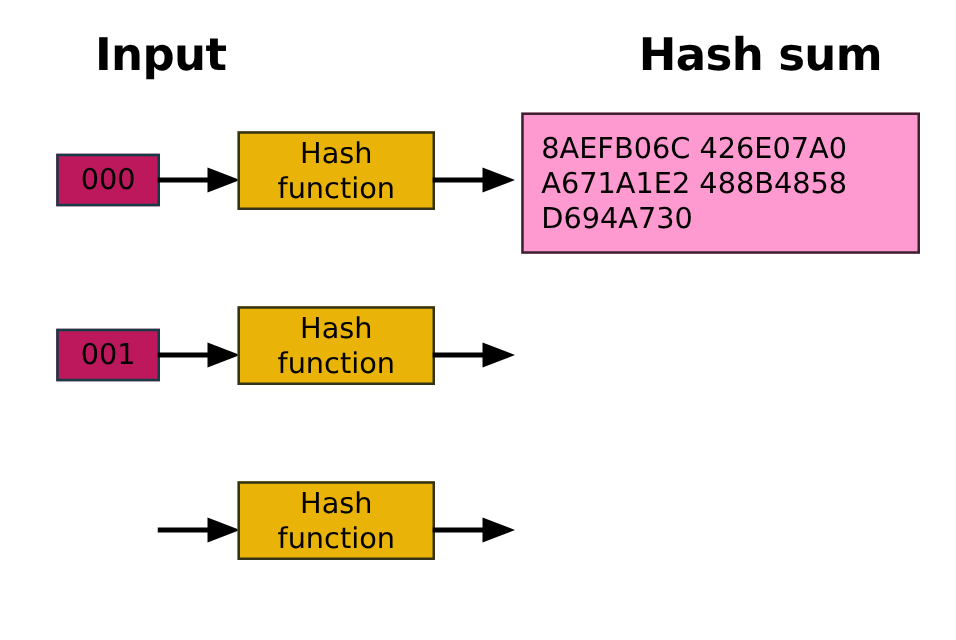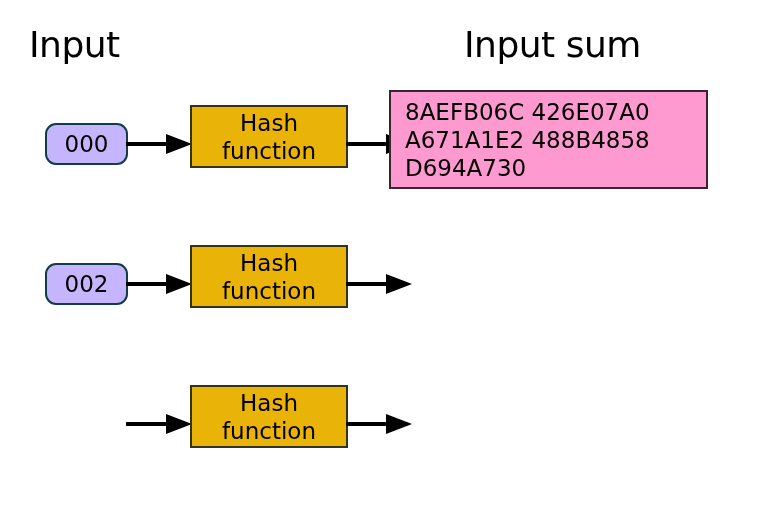--- a/index.html
+++ b/index.html
@@ -20,48 +20,48 @@
     position: absolute;
     left: 0;
     top: 0;
     width: 765px;
     height: 512px;
   }
 
   
   .heading {
     position: absolute;
-    font-weight: normal;
+    font-weight: bold;
     font-size: 36px;
     line-height: 36px;
     letter-spacing: -0.5px;
     color: #000000;
     white-space: nowrap;
+    margin-left: 47px;
   }
   #heading-input  { left: 29px;  top: 27px; }
   #heading-hash   { left: 464px; top: 27px; }
 
   
   .box {
     position: absolute;
     box-sizing: border-box;
     border: 2px solid #1a1a1a;
     display: flex;
     align-items: center;
   }
 
   
   .input-box {
     left: 45px;
     width: 83px;
     height: 42px;
-    background: #c4b5fd;
+    background: #be185d;
     border-color: #143c46;
     justify-content: center;
-    border-radius: 11px;
   }
   .input-box .box-text {
     font-size: 23px;
     line-height: 23px;
     color: #000000;
     white-space: nowrap;
   }
 
   
   .func-box {
@@ -75,23 +75,23 @@
   .func-box .box-text {
     font-size: 23px;
     line-height: 28px;
     text-align: center;
     color: #000000;
     white-space: pre-line;
   }
 
   
   .sum-box {
-    left: 389px;
+    left: 417px;
     width: 319px;
-    height: 99px;
+    height: 113px;
     background: #ff9ad1;
     border-color: #3d2230;
     align-items: center;
     padding-left: 14px;
   }
   .sum-box .box-text {
     font-size: 23px;
     line-height: 28px;
     text-align: left;
     color: #000000;
@@ -107,21 +107,21 @@
   .arrow-a { left: 126px; width: 66px; }   
   .arrow-b { left: 346px; width: 66px; }
 </style>
 </head>
 <body>
 
 <div id="diagram">
 
   <div class="heading" id="heading-input">Input</div>
 
-  <div class="heading" id="heading-hash">Input sum</div>
+  <div class="heading" id="heading-hash">Hash sum</div>
 
   <div class="box input-box" style="top:123px">
     <span class="box-text">000</span>
   </div>
 
   <svg class="arrow arrow-a" style="top:133px" viewBox="0 0 66 22">
     <line x1="0" y1="11" x2="48" y2="11" stroke="#000000" stroke-width="4"></line>
     <polygon points="40,1 66,11 40,21" fill="#000000"></polygon>
   </svg>
 
@@ -135,21 +135,21 @@
     <polygon points="40,1 66,11 40,21" fill="#000000"></polygon>
   </svg>
 
   <div class="box sum-box" style="top:90px">
     <span class="box-text">8AEFB06C 426E07A0
 A671A1E2 488B4858
 D694A730</span>
   </div>
 
   <div class="box input-box" style="top:263px">
-    <span class="box-text">002</span>
+    <span class="box-text">001</span>
   </div>
 
   <svg class="arrow arrow-a" style="top:273px" viewBox="0 0 66 22">
     <line x1="0" y1="11" x2="48" y2="11" stroke="#000000" stroke-width="4"></line>
     <polygon points="40,1 66,11 40,21" fill="#000000"></polygon>
   </svg>
 
   <div class="box func-box" style="top:245px">
     <span class="box-text">Hash
 function</span>

